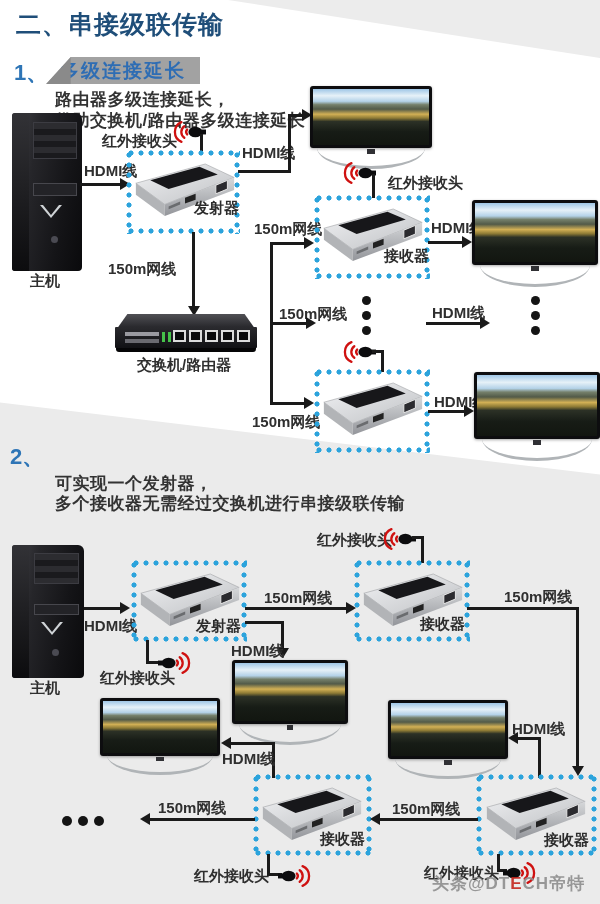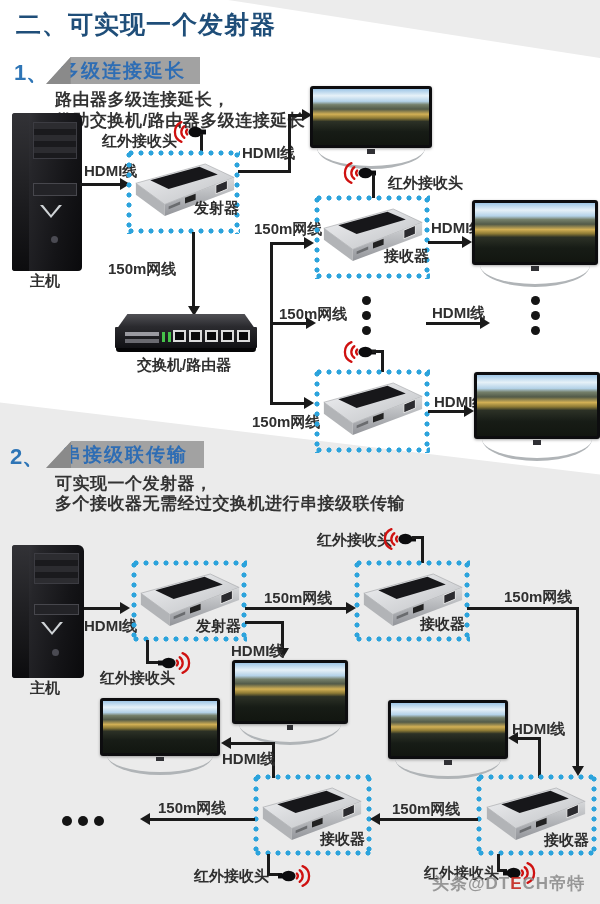--- a/index.html
+++ b/index.html
@@ -97,33 +97,30 @@
           <stop offset="1" stop-color="#93959a"></stop>
       </linearGradient>
     </defs>
   </svg>
 
   
   <div class="wedge-top"></div>
   <div class="s2bg"></div>
 
   
-  <div class="title" style="left:16px;top:8px">二、可实现一个发射器</div>
+  <div class="title" style="left:16px;top:8px">二、串接级联传输</div>
 
   <div class="secnum" style="left:14px;top:58px">1、</div>
   <div class="banner" style="left:46px;top:57px;width:154px">
     <span>多级连接延长</span>
   </div>
   <div class="desc" style="left:55px;top:88px">路由器多级连接延长，</div>
   <div class="desc" style="left:55px;top:109px">借助交换机/路由器多级连接延长</div>
 
   <div class="secnum" style="left:10px;top:442px">2、</div>
-  <div class="banner" style="left:46px;top:441px;width:158px">
-    <span>串接级联传输</span>
-  </div>
   <div class="desc" style="left:55px;top:492px">多个接收器无需经过交换机进行串接级联传输</div>
   <div class="desc" style="left:55px;top:472px">可实现一个发射器，</div>
 
   
 
   
   <div class="pc" style="left:12px;top:113px;width:70px;height:158px">
     <div class="body"></div>
     <div class="side"></div>
     <div class="bays"></div>

